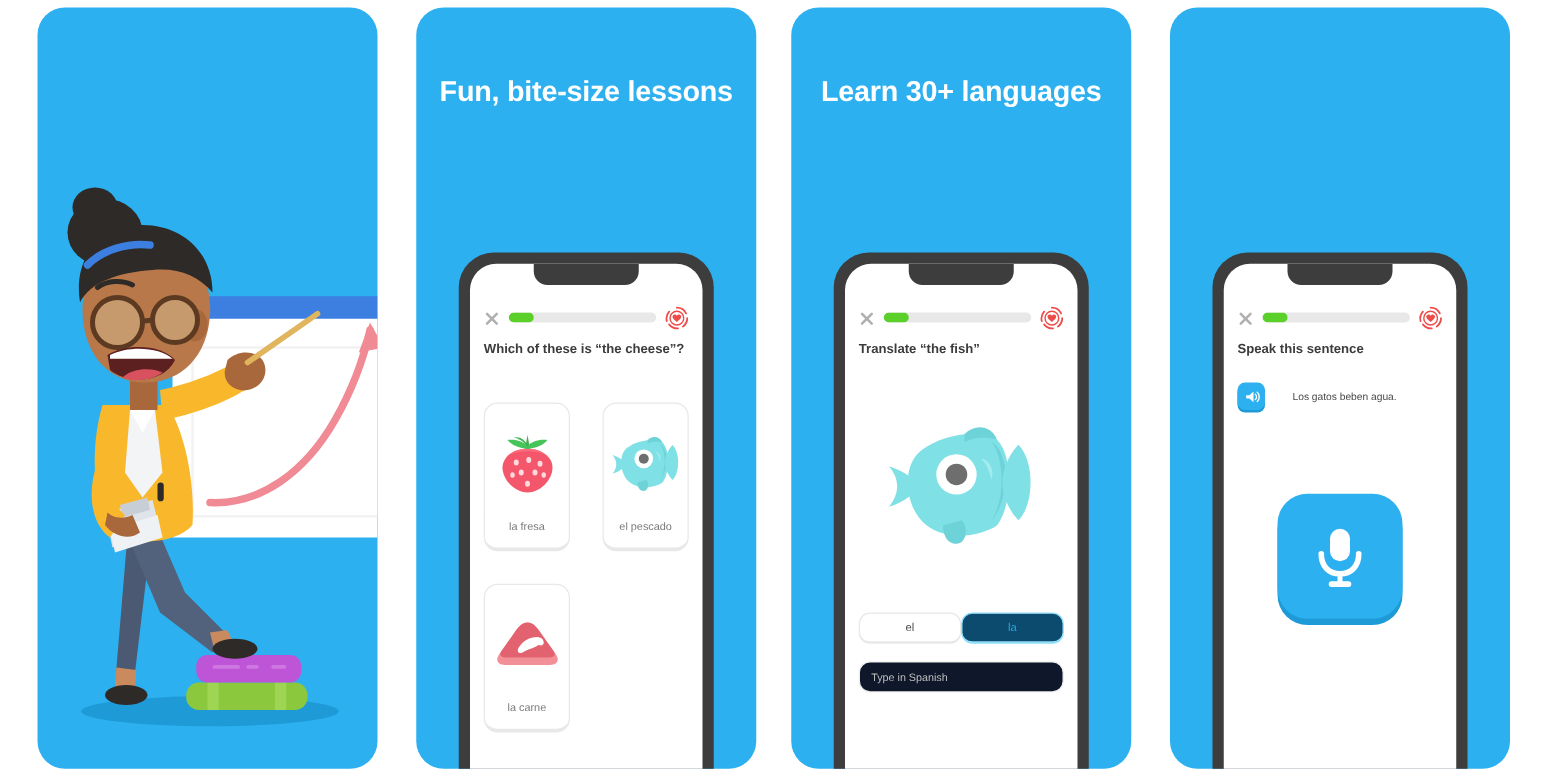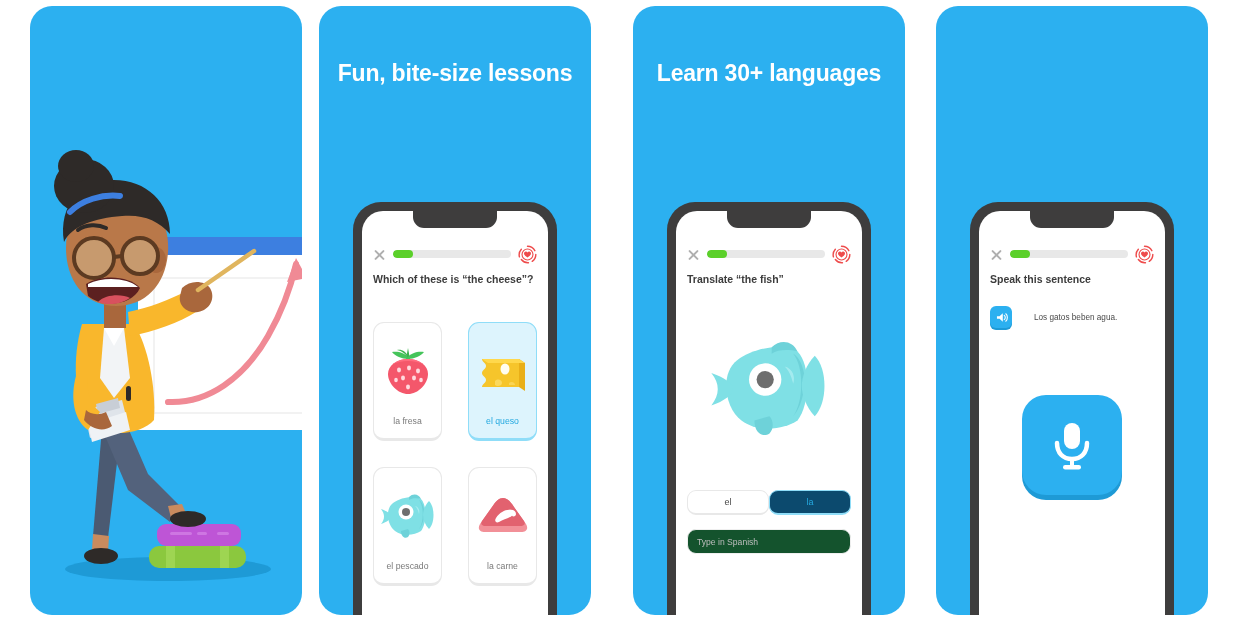--- a/index.html
+++ b/index.html
@@ -9,21 +9,21 @@
     overflow:hidden;
   }
   .stage{position:relative;width:1242px;height:621px;}
 
   
   .panel{
     position:absolute;top:6px;width:272px;height:609px;
     background:#2CB0F0;border-radius:22px;overflow:hidden;
   }
   #panel1{left:30px;}
-  #panel2{left:319px;}
+  #panel2{left:333px;}
   #panel3{left:633px;}
   #panel4{left:936px;}
 
   .headline{
     position:absolute;left:0;right:0;top:52px;
     text-align:center;color:#ffffff;
     font-size:23px;font-weight:bold;line-height:1.38;
     letter-spacing:-0.2px;
     padding:0 12px;box-sizing:border-box;
   }
@@ -117,21 +117,21 @@
     height:25px;border:1.5px solid #E8E8E8;border-bottom-width:2.6px;
     border-radius:9px;background:#fff;
     display:flex;align-items:center;justify-content:center;
     font-size:9px;color:#4A4A4A;box-sizing:border-box;
   }
   .word-chip.selected{
     background:#0c4a6e;border-color:#8FDDF8;color:#25A9E0;
   }
   .text-input{
     position:absolute;left:11px;right:11px;top:318px;height:25px;
-    border:1.4px solid #EFEFEF;border-radius:9px;background:#14532d;
+    border:1.4px solid #EFEFEF;border-radius:9px;background:#0f172a;
     display:flex;align-items:center;padding:0 9px;box-sizing:border-box;
   }
   .text-input span{font-size:8.6px;color:#BEBEBE;}
 
   
   .sentence-row{
     position:absolute;left:11px;right:11px;top:95px;
     display:flex;align-items:center;gap:22px;
   }
   .speaker-btn{
@@ -273,33 +273,20 @@
                 <ellipse cx="16" cy="38" rx="1.8" ry="2.2" fill="#FFD9DE"></ellipse>
                 <ellipse cx="41" cy="38" rx="1.8" ry="2.2" fill="#FFD9DE"></ellipse>
                 <path d="M28 6 L 30 17 L 26 17 Z" fill="#3FB34F"></path>
                 <path d="M28 17 C 22 17 15 14 12 10 C 18 9 25 11 28 15 C 31 11 38 9 44 10 C 41 14 34 17 28 17 Z" fill="#45C45A"></path>
                 <path d="M28 16 C 26 12 22 9 17 8 C 22 7 26 10 28 14 Z" fill="#3FB34F"></path>
               </svg>
             </div>
             <div class="tile-label">la fresa</div>
           </div>
 
-          <div class="tile selected">
-            <div class="tile-art">
-              <svg width="56" height="56" viewBox="0 0 56 56">
-                <path d="M7 17 L 44 17 L 44 45 L 7 45 C 7 42 11 41 11 38 C 11 35 7 34 7 31 C 7 28 11 27 11 24 C 11 21 7 20 7 17 Z" fill="#F6C52B"></path>
-                <path d="M44 17 L 50 21 L 50 49 L 44 45 Z" fill="#E9AF18"></path>
-                <path d="M7 17 L 44 17 L 50 21 L 13 21 Z" fill="#FFD84C"></path>
-                <ellipse cx="30" cy="27" rx="4.5" ry="5.5" fill="#FFFDF2"></ellipse>
-                <path d="M20 39 C 23 36 27 38 27 41 C 27 44 22 45 20 43 Z" fill="#FFE98A" opacity="0.55"></path>
-                <path d="M34 41 C 36 39 40 40 40 43 L 34 43 Z" fill="#FFE98A" opacity="0.45"></path>
-              </svg>
-            </div>
-            <div class="tile-label">el queso</div>
-          </div>
 
           <div class="tile">
             <div class="tile-art">
               <svg width="58" height="48" viewBox="0 0 58 48">
                 <path d="M42 8 C 48 14 48 32 42 40 C 36 44 24 46 16 40 C 8 34 6 18 14 12 C 22 6 36 4 42 8 Z" fill="#7FE0E5"></path>
                 <path d="M40 9 C 45 15 45 31 40 38 C 44 34 46 24 45 18 C 44 13 42 10 40 9 Z" fill="#6ED2D9"></path>
                 <path d="M50 10 C 56 16 56 32 50 38 C 46 34 44 28 44 24 C 44 20 46 14 50 10 Z" fill="#7FE0E5"></path>
                 <path d="M30 6 C 34 2 40 3 42 8 C 38 7 33 7 30 9 Z" fill="#6ED2D9"></path>
                 <path d="M22 40 C 22 46 26 48 29 46 C 31 44 31 40 29 38 Z" fill="#6ED2D9"></path>
                 <path d="M2 18 C 8 20 12 23 12 25 C 12 28 8 31 2 33 C 6 28 6 23 2 18 Z" fill="#7FE0E5"></path>

